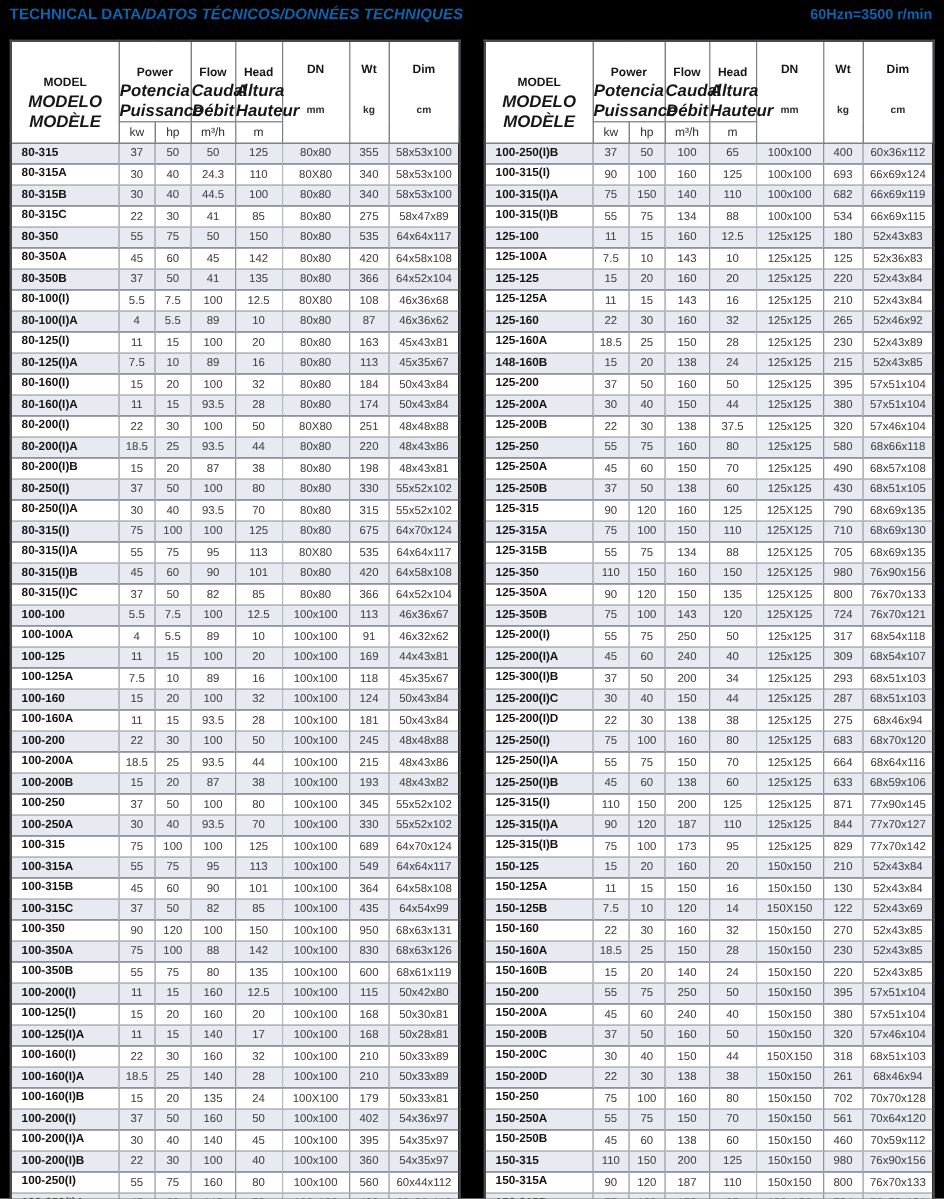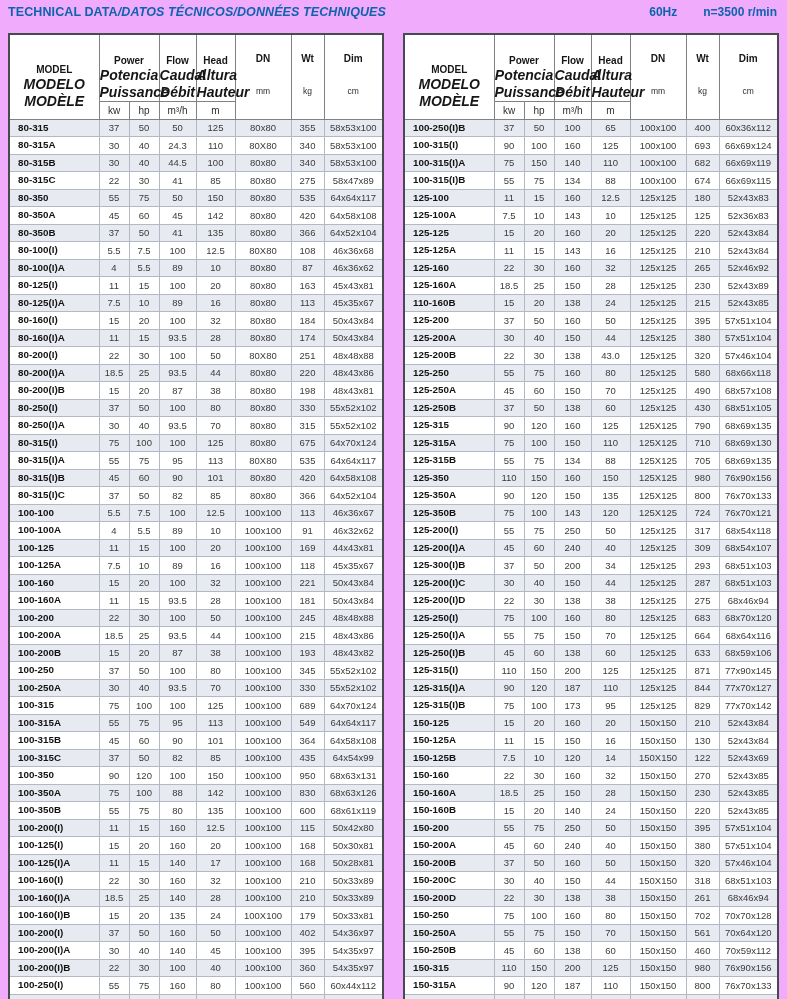--- a/index.html
+++ b/index.html
@@ -1,42 +1,42 @@
 <!DOCTYPE html>
 <html><head>
 <meta charset="utf-8">
 <style>
   html,body{margin:0;padding:0;background:#ffffff;}
   body{font-family:"Liberation Sans", sans-serif; -webkit-font-smoothing:antialiased;}
-  .page{position:relative;width:787px;height:999px;background:#f0abfc;overflow:hidden;}
+  .page{position:relative;width:787px;height:999px;background:#000000;overflow:hidden;}
 
   
   .titlebar{position:absolute;top:5px;left:8px;right:10px;display:flex;justify-content:space-between;align-items:baseline;}
   .page-title{font-size:12.5px;font-weight:bold;color:#0d63ae;letter-spacing:0.1px;}
   .page-title .intl{font-style:italic;}
-  .freq-speed{display:flex;gap:26px;font-size:12px;font-weight:bold;color:#0d63ae;}
+  .freq-speed{display:flex;font-size:12px;font-weight:bold;color:#0d63ae;}
 
   
   .tbl-wrap{position:absolute;top:33px;width:374px;}
   .tbl-wrap.left{left:8px;}
   .tbl-wrap.right{left:403px;}
   table{border-collapse:collapse;table-layout:fixed;width:374px;border:2px solid #474b4f;}
   col.c-model{width:90px;} col.c-kw{width:30px;} col.c-hp{width:30px;}
   col.c-flow{width:37px;} col.c-head{width:39px;} col.c-dn{width:56px;}
   col.c-wt{width:33px;} col.c-dim{width:59px;}
 
   th{border:1px solid #7d8287;padding:0;background:#ffffff;font-weight:bold;color:#161616;}
   tr.h1 th{height:47px;}
   tr.h2 th{height:17px;font-size:10px;font-weight:normal;color:#2e2e2e;}
   th .en{display:block;font-size:10px;line-height:1.2;margin-top:20px;}
   th .intl{display:block;font-size:14px;line-height:1.2;font-style:italic;white-space:pre-line;}
   th.tall{vertical-align:top;}
   th.tall .stack{display:flex;flex-direction:column;height:64px;}
   th.tall .lbl{height:47px;display:flex;align-items:center;justify-content:center;font-size:10px;}
-  th.tall .unit{height:17px;display:flex;align-items:center;justify-content:center;font-size:8.5px;font-weight:normal;color:#2e2e2e;}
+  th.tall .unit{height:17px;display:flex;align-items:center;justify-content:center;font-size:8.5px;font-weight:bold;color:#2e2e2e;}
 
   td{border:1px solid #b2b9c3;height:16.5px;padding:0 2px;text-align:center;font-size:9.5px;color:#3a3a3a;line-height:1;overflow:hidden;white-space:nowrap;}
   td.model{text-align:left;padding-left:8px;font-weight:bold;color:#121212;font-size:9.8px;}
   tbody tr:nth-child(odd) td{background:#e7eaf0;}
   tbody tr:nth-child(even) td{background:#ffffff;}
 </style>
 </head>
 <body>
 
 <div class="page">
@@ -372,21 +372,21 @@
             <td>118</td>
             <td>45x35x67</td>
           </tr>
           <tr>
             <td class="model">100-160</td>
             <td>15</td>
             <td>20</td>
             <td>100</td>
             <td>32</td>
             <td>100x100</td>
-            <td>221</td>
+            <td>124</td>
             <td>50x43x84</td>
           </tr>
           <tr>
             <td class="model">100-160A</td>
             <td>11</td>
             <td>15</td>
             <td>93.5</td>
             <td>28</td>
             <td>100x100</td>
             <td>181</td>
@@ -717,21 +717,21 @@
             <td>682</td>
             <td>66x69x119</td>
           </tr>
           <tr>
             <td class="model">100-315(I)B</td>
             <td>55</td>
             <td>75</td>
             <td>134</td>
             <td>88</td>
             <td>100x100</td>
-            <td>674</td>
+            <td>534</td>
             <td>66x69x115</td>
           </tr>
           <tr>
             <td class="model">125-100</td>
             <td>11</td>
             <td>15</td>
             <td>160</td>
             <td>12.5</td>
             <td>125x125</td>
             <td>180</td>
@@ -781,21 +781,21 @@
             <td class="model">125-160A</td>
             <td>18.5</td>
             <td>25</td>
             <td>150</td>
             <td>28</td>
             <td>125x125</td>
             <td>230</td>
             <td>52x43x89</td>
           </tr>
           <tr>
-            <td class="model">110-160B</td>
+            <td class="model">148-160B</td>
             <td>15</td>
             <td>20</td>
             <td>138</td>
             <td>24</td>
             <td>125x125</td>
             <td>215</td>
             <td>52x43x85</td>
           </tr>
           <tr>
             <td class="model">125-200</td>
@@ -815,21 +815,21 @@
             <td>44</td>
             <td>125x125</td>
             <td>380</td>
             <td>57x51x104</td>
           </tr>
           <tr>
             <td class="model">125-200B</td>
             <td>22</td>
             <td>30</td>
             <td>138</td>
-            <td>43.0</td>
+            <td>37.5</td>
             <td>125x125</td>
             <td>320</td>
             <td>57x46x104</td>
           </tr>
           <tr>
             <td class="model">125-250</td>
             <td>55</td>
             <td>75</td>
             <td>160</td>
             <td>80</td>

